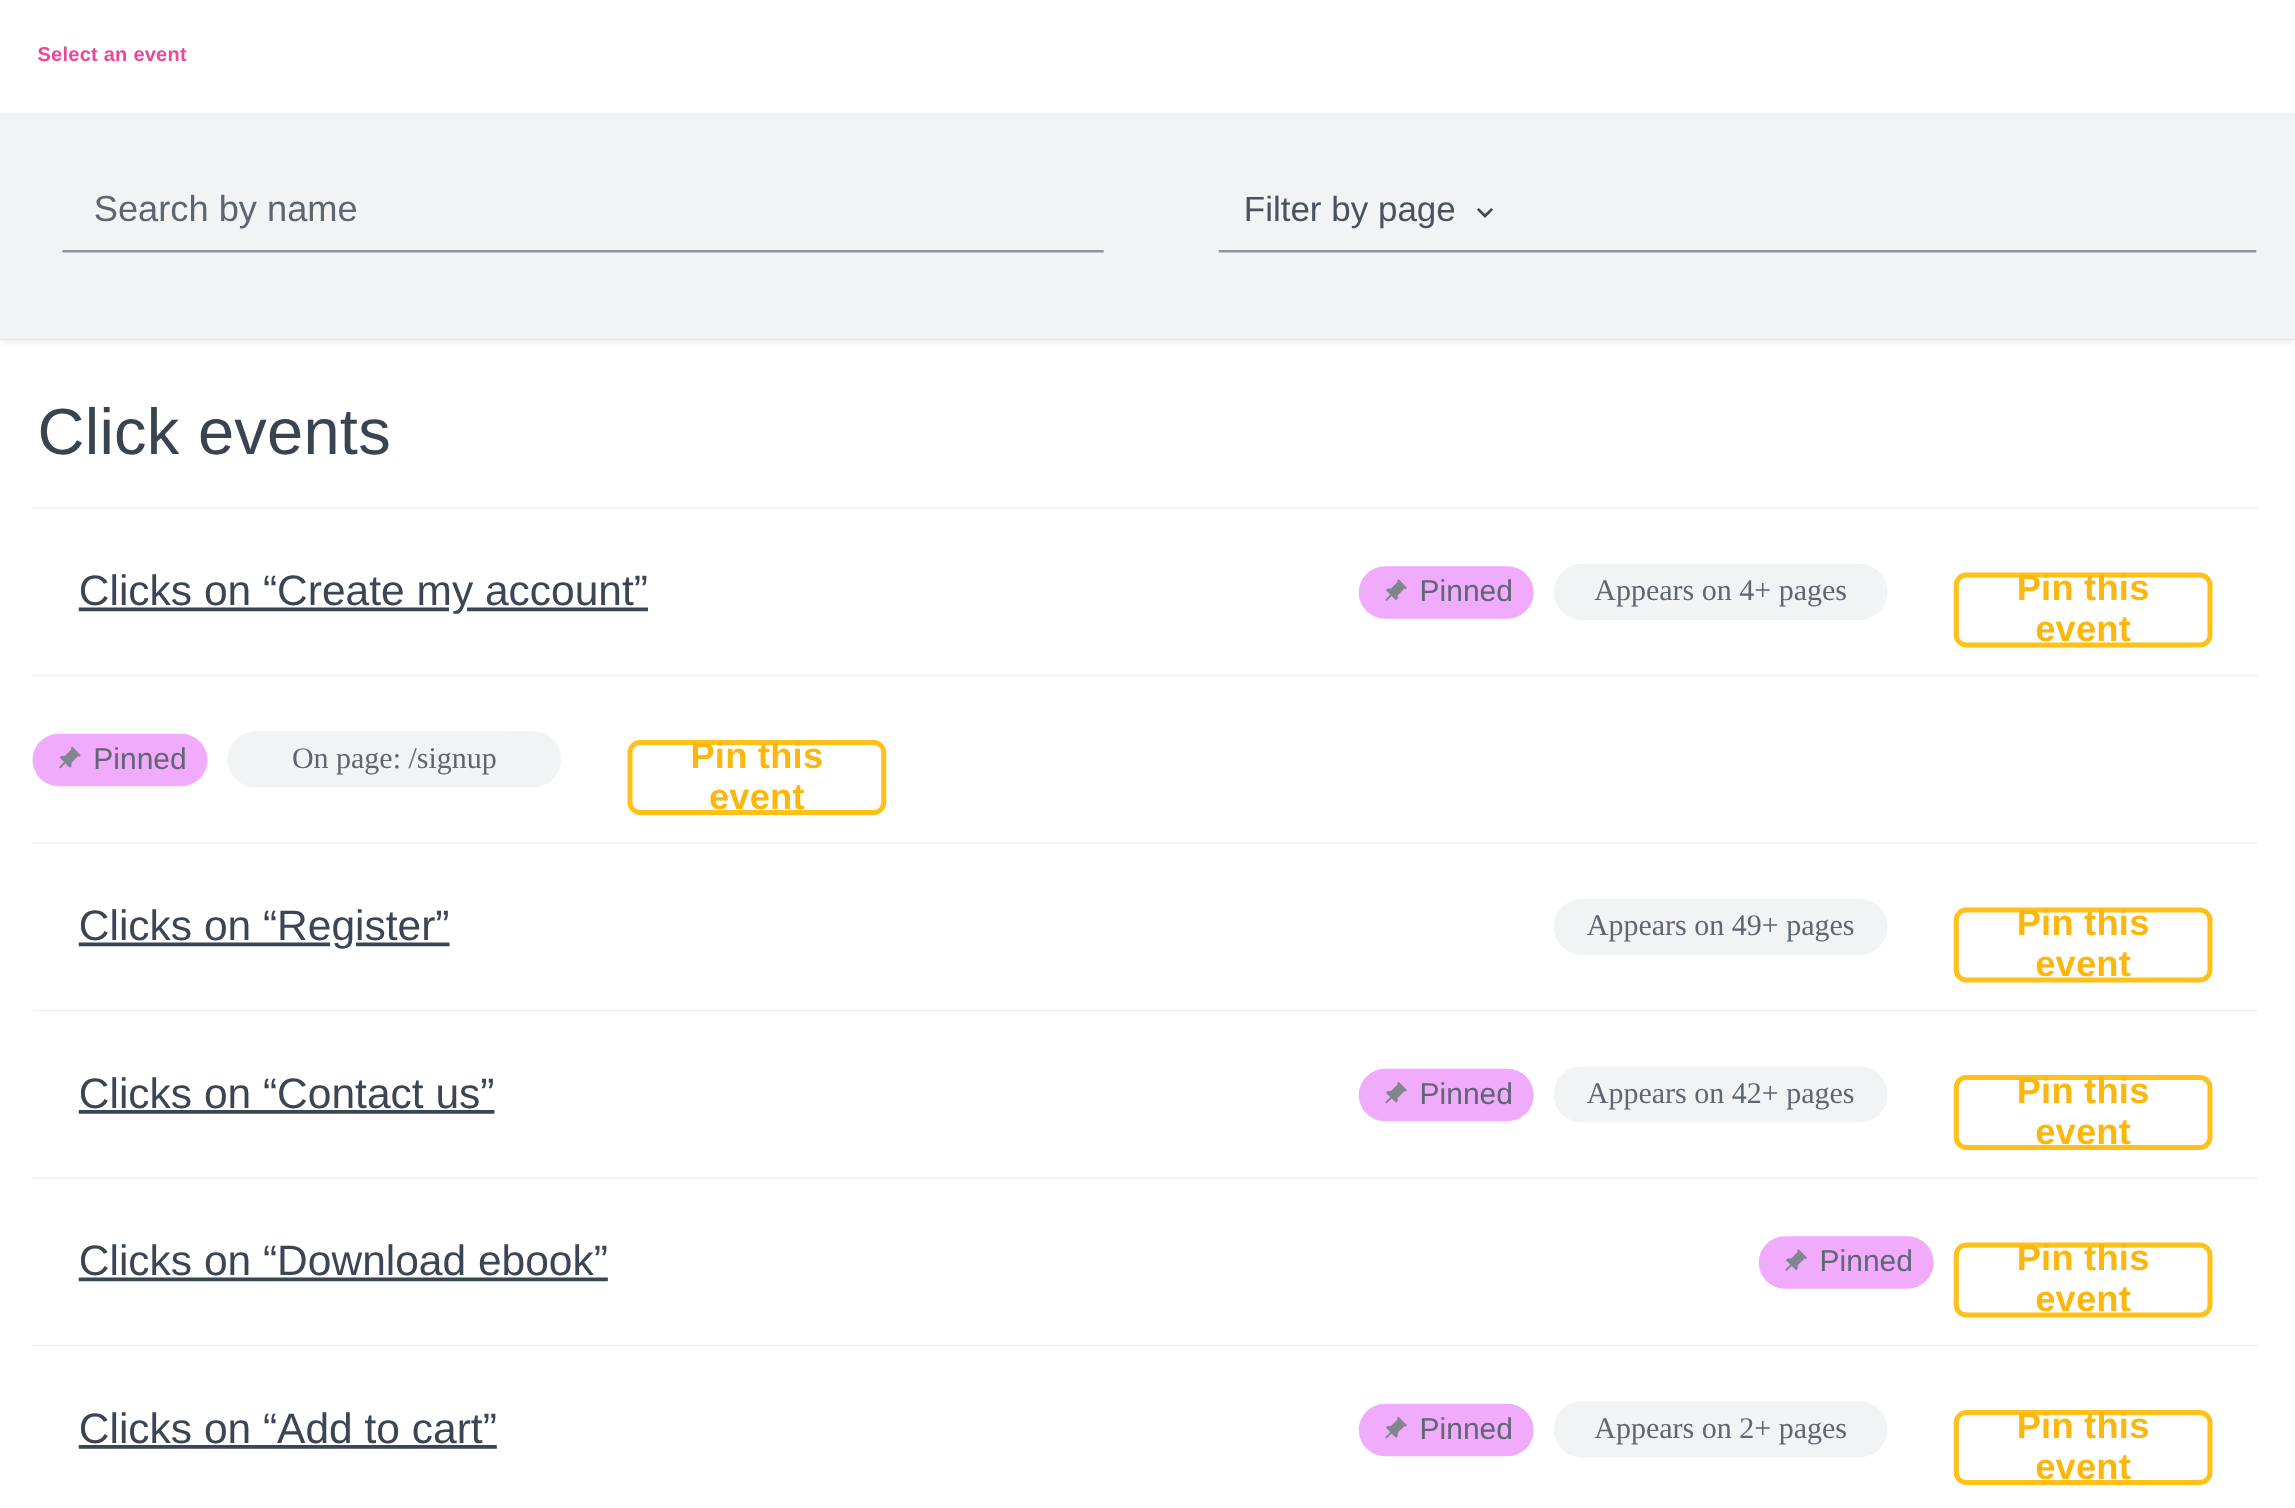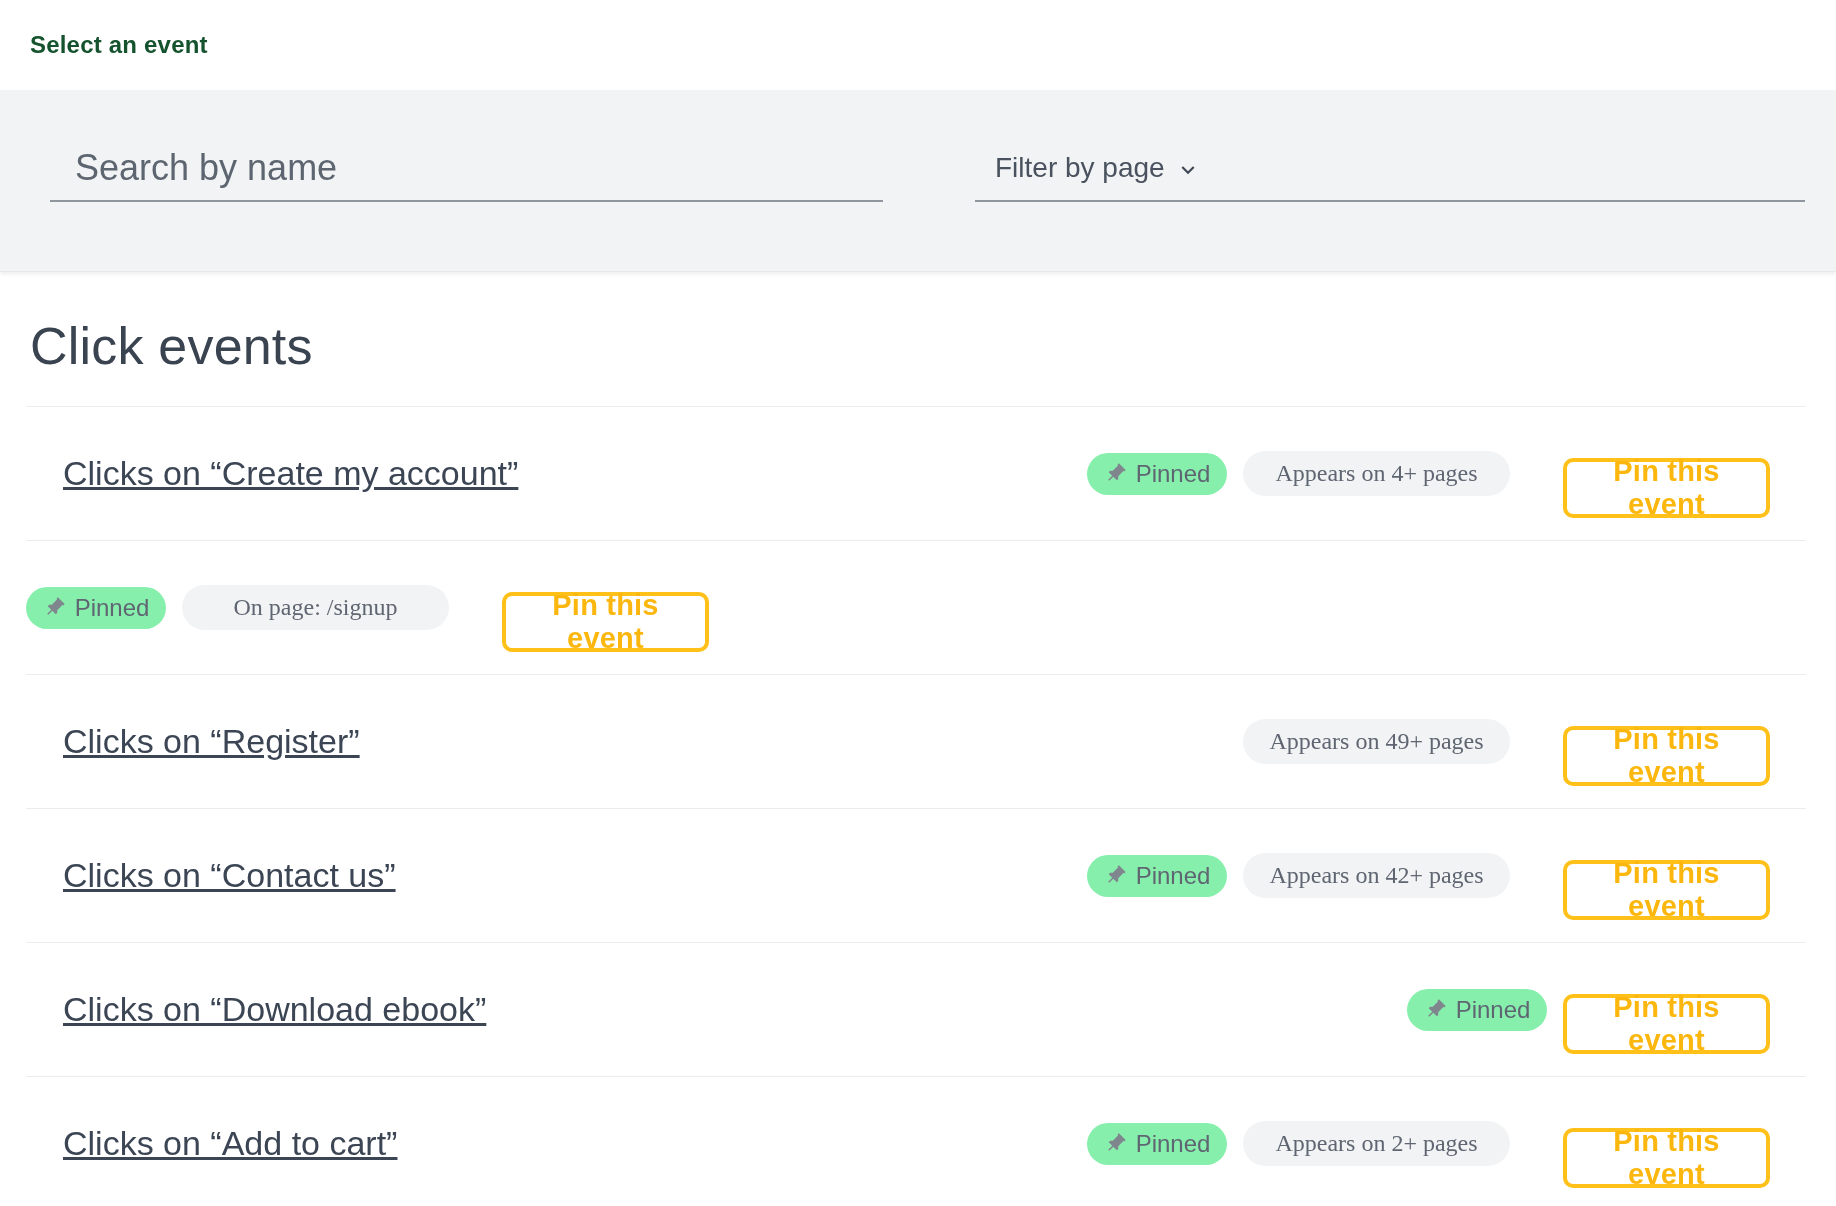--- a/index.html
+++ b/index.html
@@ -10,37 +10,37 @@
     -webkit-font-smoothing:antialiased;
   }
   .page{position:relative;width:1836px;height:1206px;background:#fff;}
 
   
   .header{
     height:90px;display:flex;align-items:center;
     padding-left:30px;background:#fff;box-sizing:border-box;
   }
   .header-title{
-    font-size:24px;font-weight:700;color:#14532d;letter-spacing:.2px;
+    font-size:16px;font-weight:700;color:#ec4899;letter-spacing:.2px;
   }
 
   
   .filter-bar{
     position:relative;height:182px;background:#f2f3f5;
     box-shadow:0 2px 4px rgba(0,0,0,.07);
     border-bottom:1px solid #e7e8ea;box-sizing:border-box;
   }
   .search-field{
     position:absolute;left:50px;top:52px;width:833px;height:60px;
     border-bottom:2px solid #90969e;box-sizing:border-box;
     display:flex;align-items:center;
   }
   .search-field input{
     width:100%;border:none;outline:none;background:transparent;
-    font-family:inherit;font-size:36px;color:#0f766e;
+    font-family:inherit;font-size:29px;color:#0f766e;
     padding:0 0 6px 25px;
   }
   .search-field input::placeholder{color:#5d6670;opacity:1;}
   .filter-dropdown{
     position:absolute;left:975px;top:52px;width:830px;height:60px;
     border-bottom:2px solid #90969e;box-sizing:border-box;
     display:flex;align-items:center;gap:10px;
     padding:0 0 6px 20px;cursor:pointer;
   }
   .filter-label{font-size:28px;color:#49525e;}
@@ -59,21 +59,21 @@
   }
   .event-name{
     flex:1;padding-left:37px;font-size:34px;color:#3b4554;
     white-space:nowrap;overflow:hidden;text-decoration:underline;
   }
   .badge-slot{
     width:140px;margin-right:16px;flex:0 0 auto;
     display:flex;justify-content:center;
   }
   .pinned-badge{
-    width:140px;height:42px;border-radius:21px;background:#86efac;
+    width:140px;height:42px;border-radius:21px;background:#f0abfc;
     display:flex;align-items:center;justify-content:center;gap:9px;
     box-sizing:border-box;
   }
   .pinned-badge.hidden{visibility:hidden;}
   .pin-glyph{width:23px;height:23px;fill:#80868e;transform:rotate(45deg);}
   .pinned-label{font-size:24px;color:#5f6672;}
   .page-pill{
     width:267px;height:45px;border-radius:23px;background:#f1f3f4;
     margin-right:53px;flex:0 0 auto;
     display:flex;align-items:center;justify-content:center;

